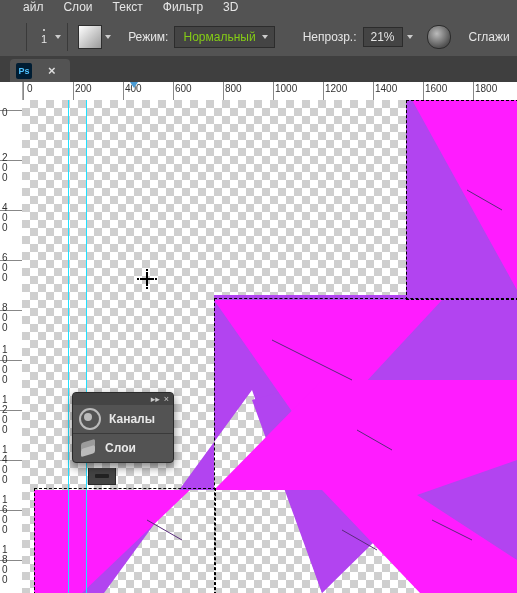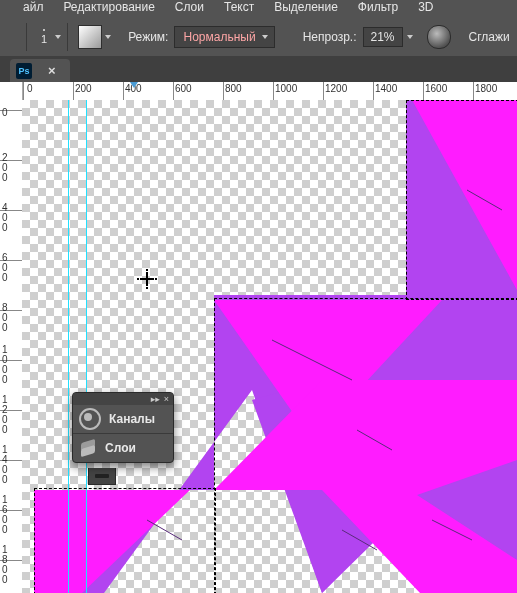--- a/index.html
+++ b/index.html
@@ -82,21 +82,21 @@
   }
   .opt-label { margin-left:14px; font-size:12px; color:#e6e6e6;}
   .dropdown {
     margin-left:6px;
     background:#444;
     border:1px solid #2c2c2c;
     height:20px;
     display:flex; align-items:center;
     padding:0 18px 0 8px;
     font-size:12px;
-    color:#fca5a5;
+    color:#84cc16;
     position:relative;
   }
   .dropdown::after{
     content:"";
     position:absolute; right:6px; top:8px;
     width:0;height:0;
     border-left:3px solid transparent;
     border-right:3px solid transparent;
     border-top:4px solid #ccc;
   }
@@ -292,24 +292,22 @@
     z-index:29;
     display:flex;align-items:center;justify-content:center;
   }
   .mini-tab .bar{width:14px;height:4px;background:#222;border-radius:1px;}
 </style>
 </head>
 <body>
 
 <div class="menubar">
   <span class="menu-item">айл</span>
-  <span class="menu-item">Редактирование</span>
   <span class="menu-item">Слои</span>
   <span class="menu-item">Текст</span>
-  <span class="menu-item">Выделение</span>
   <span class="menu-item">Фильтр</span>
   <span class="menu-item">3D</span>
 
 </div>
 
 <div class="optionsbar">
   <div style="width:20px"></div>
   <div class="divider"></div>
   <div class="brush-size">
     <div class="brush-dot"></div>

